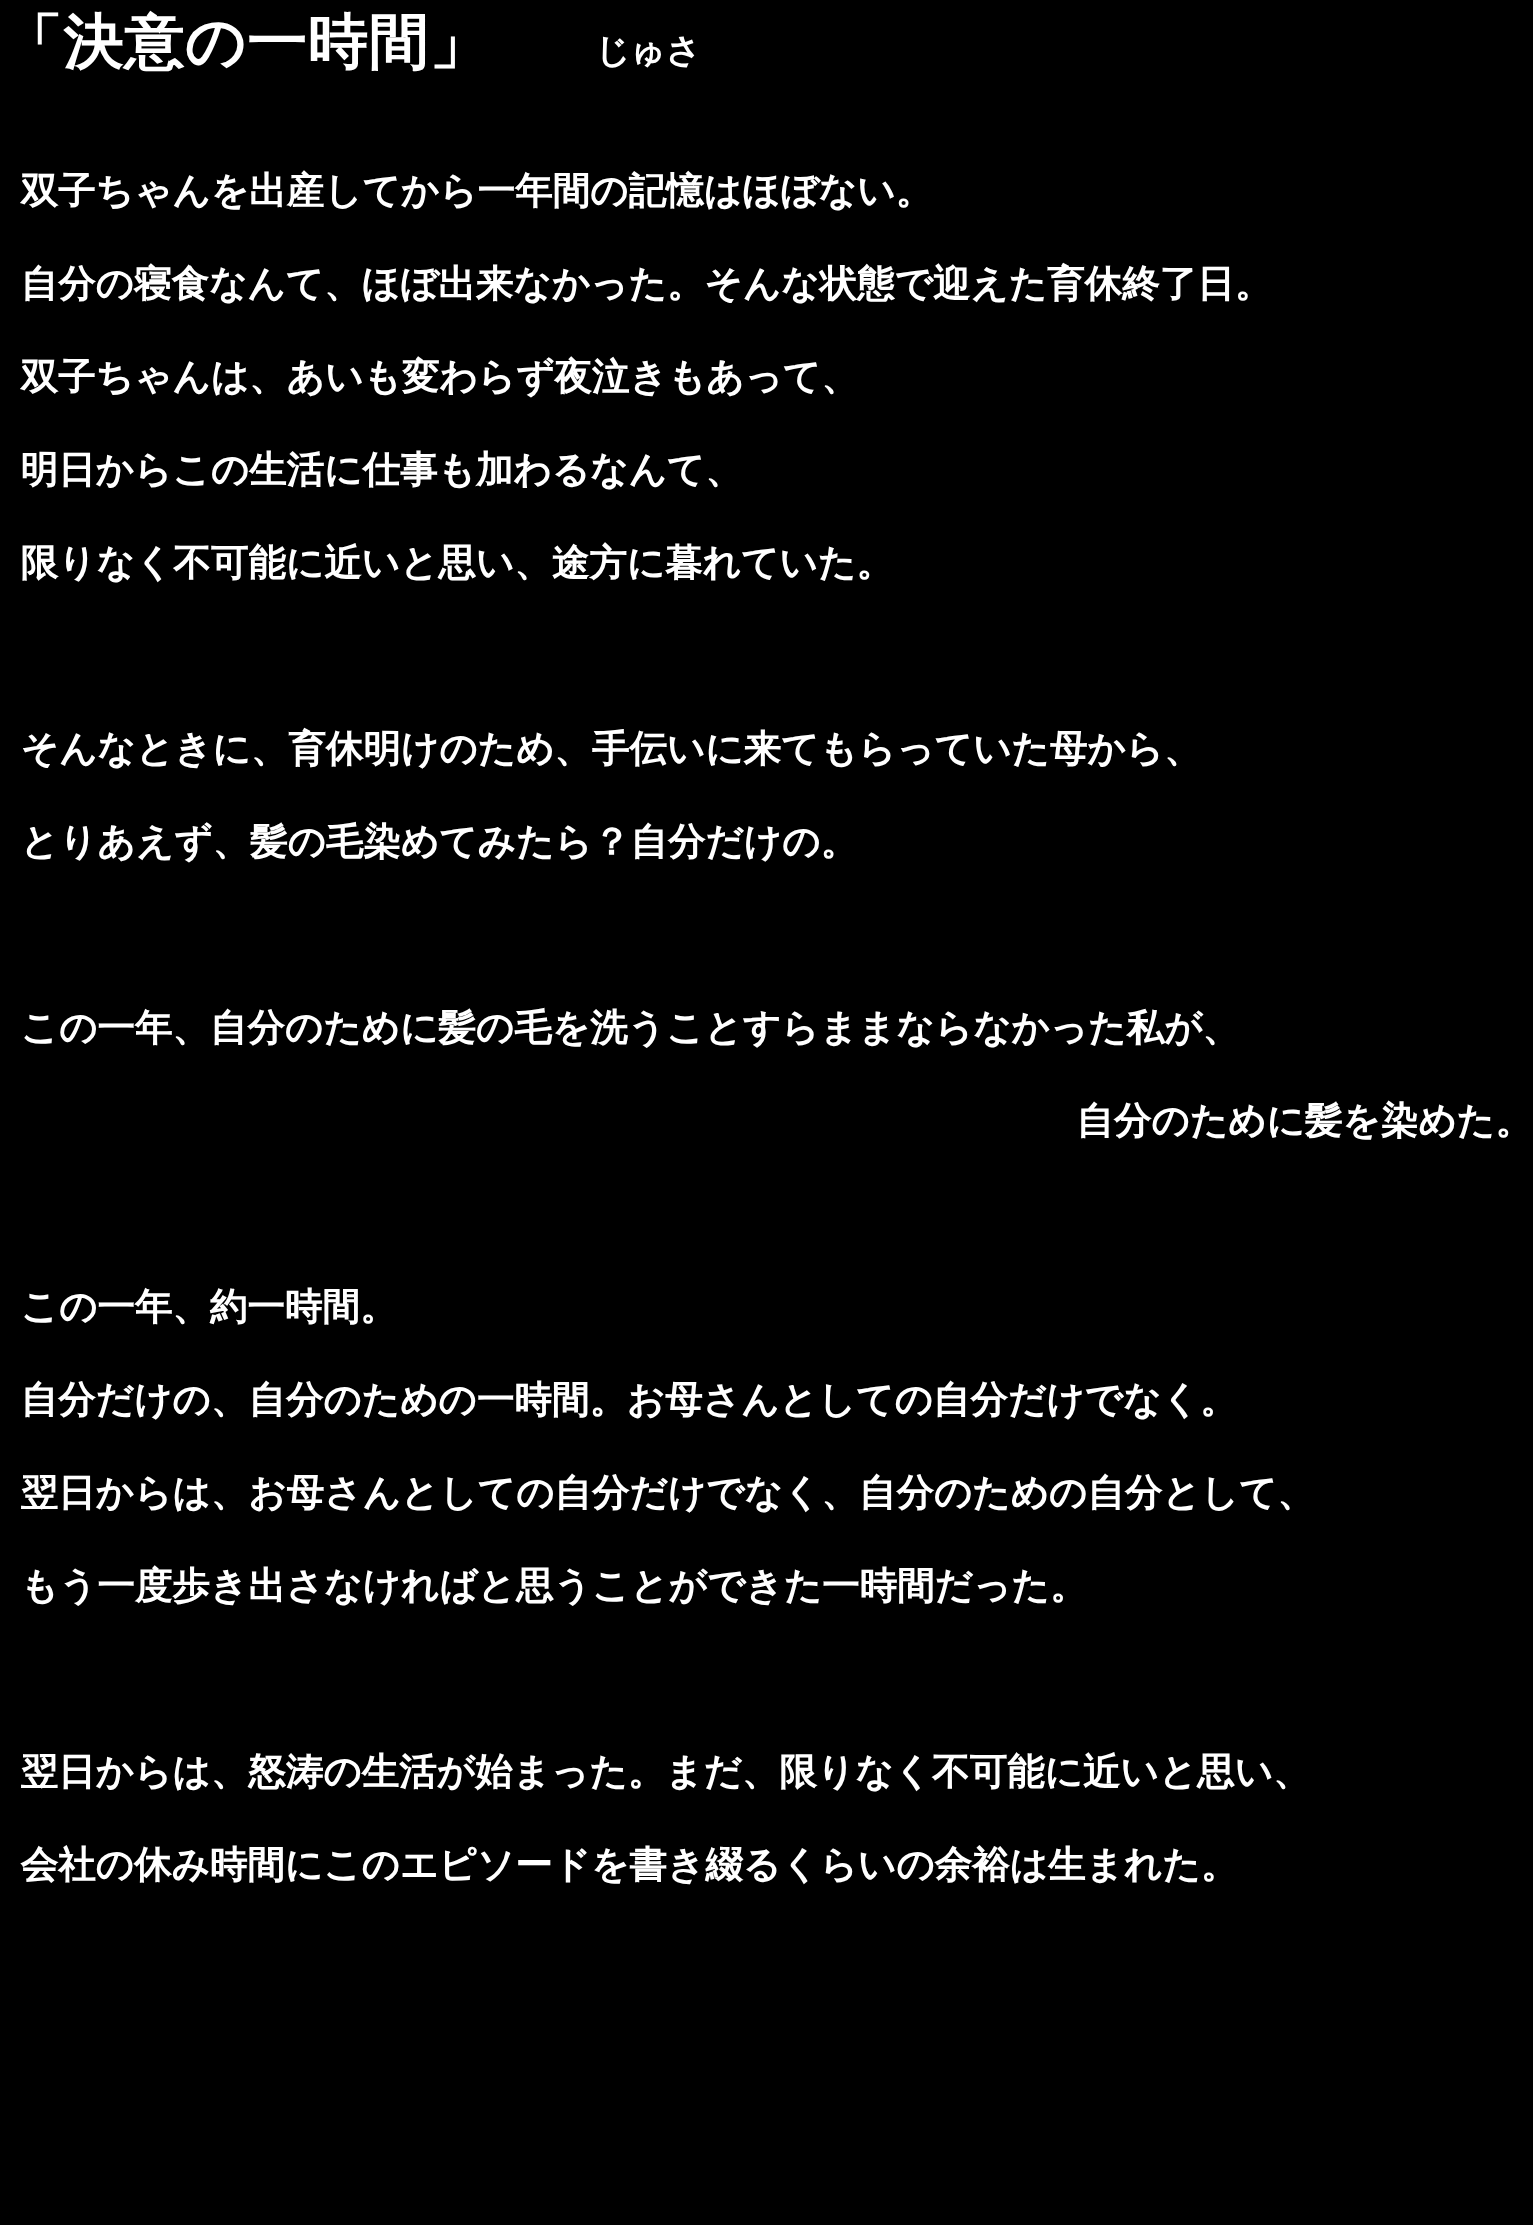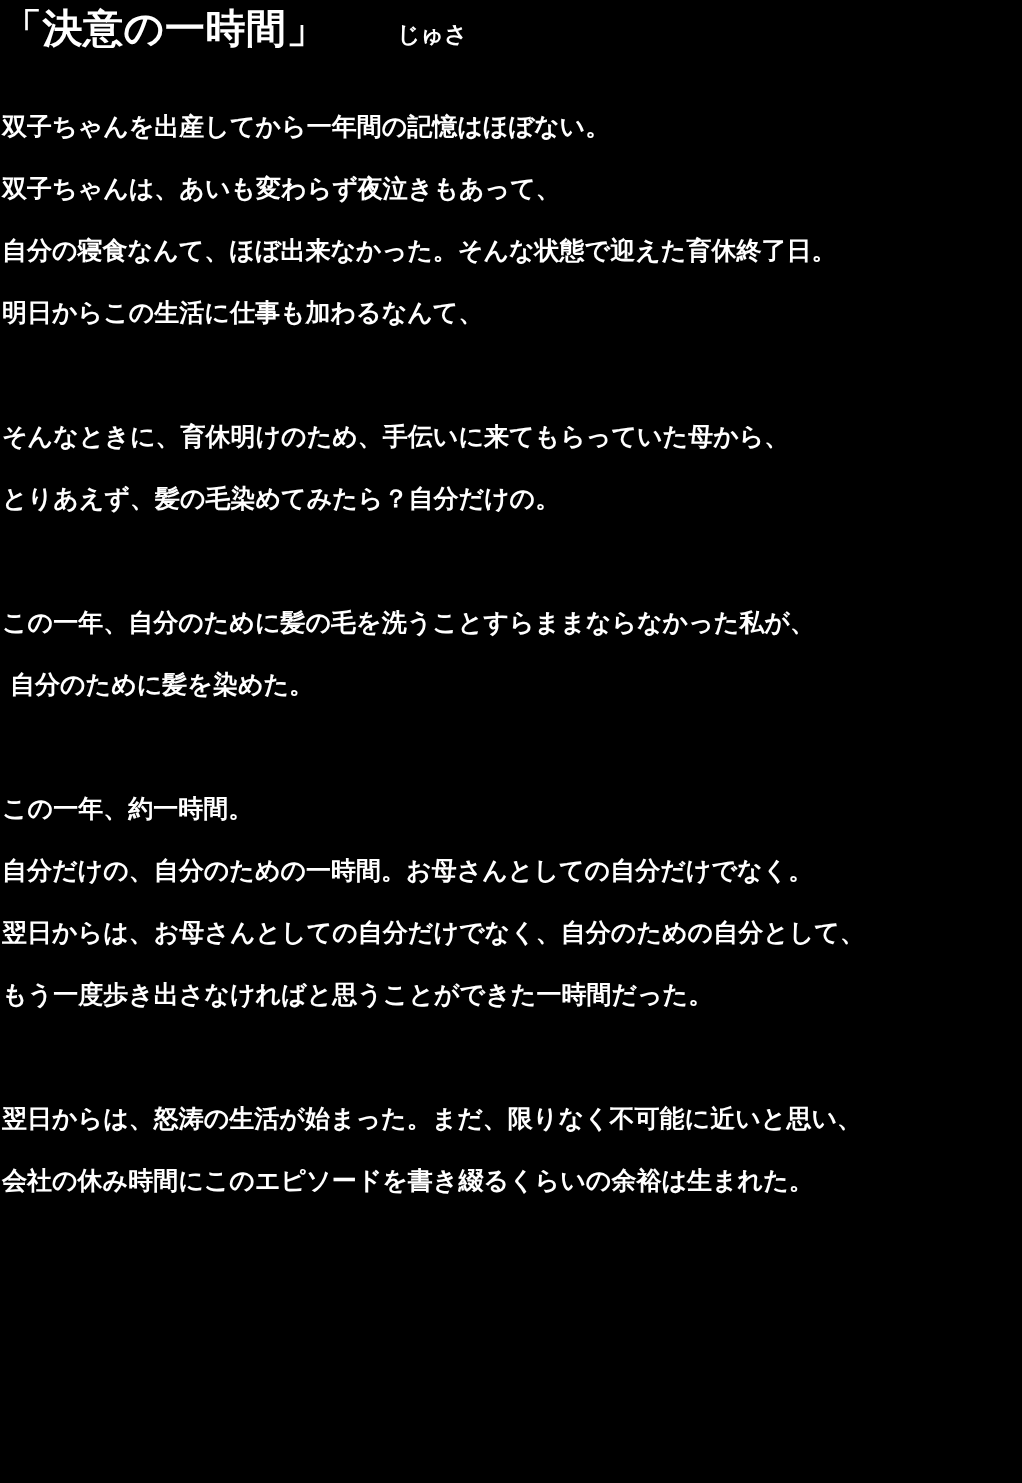--- a/index.html
+++ b/index.html
@@ -35,34 +35,35 @@
     line-height: 1.2;
     white-space: nowrap;
   }
   .author {
     font-size: 23px;
     font-weight: bold;
     margin-left: 70px;
     white-space: nowrap;
   }
   .body-text {
-    padding-left: 2px;
+    padding-left: 14px;
   }
   .para {
     margin: 0;
   }
   .line {
     font-size: 25px;
     font-weight: bold;
     line-height: 62px;
     white-space: nowrap;
     letter-spacing: 0px;
   }
   .line.indent {
     padding-left: 8px;
+    text-align: right;
   }
   .spacer {
     height: 62px;
   }
   .spacer.small {
     height: 46px;
   }
 </style>
 </head>
 <body>
@@ -71,23 +72,24 @@
 
   <div class="title-row">
     <div class="title">「決意の一時間」</div>
     <div class="author">じゅさ</div>
   </div>
 
   <div class="body-text">
 
     <div class="para">
       <div class="line">双子ちゃんを出産してから一年間の記憶はほぼない。</div>
+      <div class="line">自分の寝食なんて、ほぼ出来なかった。そんな状態で迎えた育休終了日。</div>
       <div class="line">双子ちゃんは、あいも変わらず夜泣きもあって、</div>
-      <div class="line">自分の寝食なんて、ほぼ出来なかった。そんな状態で迎えた育休終了日。</div>
       <div class="line">明日からこの生活に仕事も加わるなんて、</div>
+      <div class="line">限りなく不可能に近いと思い、途方に暮れていた。</div>
     </div>
 
     <div class="spacer"></div>
 
     <div class="para">
       <div class="line">そんなときに、育休明けのため、手伝いに来てもらっていた母から、</div>
       <div class="line">とりあえず、髪の毛染めてみたら？自分だけの。</div>
     </div>
 
     <div class="spacer"></div>

